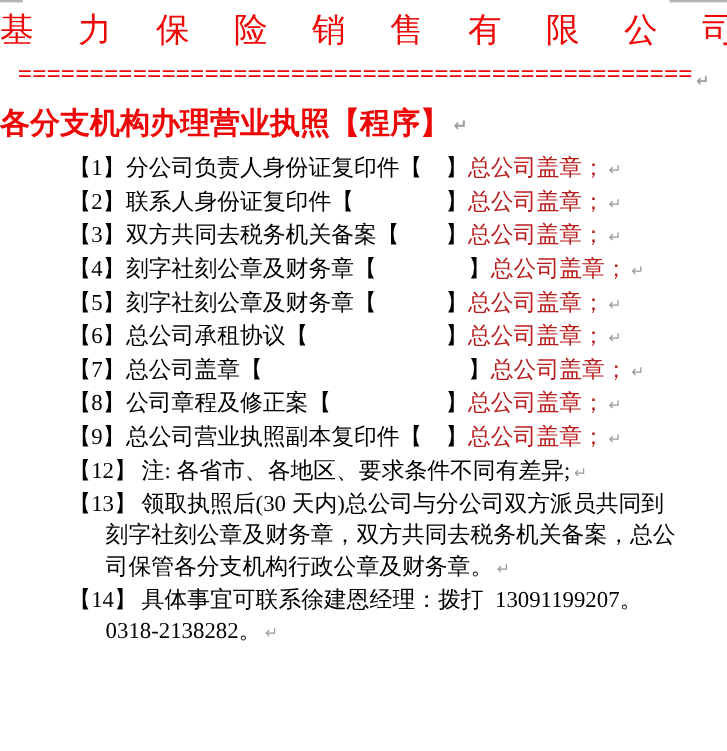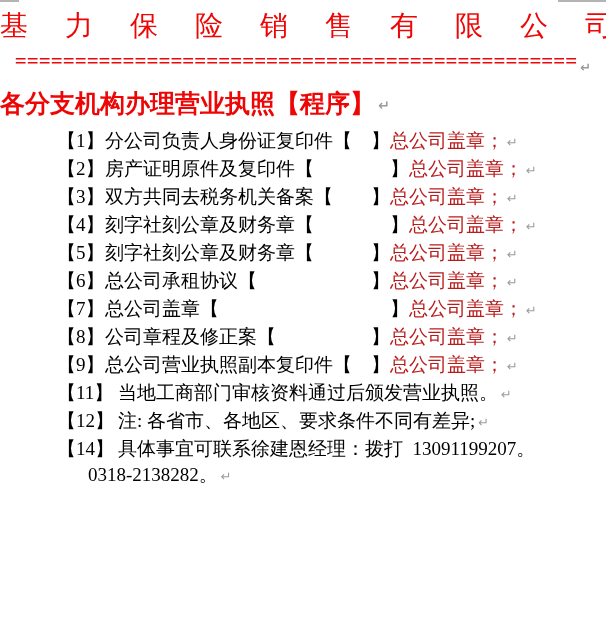--- a/index.html
+++ b/index.html
@@ -50,25 +50,27 @@
 <div class="corner-mark right"></div>
 
 <div class="title"><span>基 力 保 险 销 售 有 限 公 司</span></div>
 
 <div class="divider"><span>===============================================</span><span class="pilcrow">↵</span></div>
 
 <div class="subtitle"><span>各分支机构办理营业执照【程序】</span><span class="pilcrow">↵</span></div>
 
 <div class="list">
   <div class="item"><span class="num">【1】</span><span class="item-text">分公司负责人身份证复印件【　】</span><span class="item-text ending">总公司盖章；</span><span class="pilcrow">↵</span></div>
-  <div class="item"><span class="num">【2】</span><span class="item-text">房产证明原件及复印件【　　　　】</span><span class="item-text ending">总公司盖章；</span><span class="pilcrow">↵</span></div>
+  <div class="item"><span class="num">【2】</span><span class="item-text">联系人身份证复印件【　　　　】</span><span class="item-text ending">总公司盖章；</span><span class="pilcrow">↵</span></div>
   <div class="item"><span class="num">【3】</span><span class="item-text">双方共同去税务机关备案【　　】</span><span class="item-text ending">总公司盖章；</span><span class="pilcrow">↵</span></div>
   <div class="item"><span class="num">【4】</span><span class="item-text">刻字社刻公章及财务章【　　　　】</span><span class="item-text ending">总公司盖章；</span><span class="pilcrow">↵</span></div>
   <div class="item"><span class="num">【5】</span><span class="item-text">刻字社刻公章及财务章【　　　】</span><span class="item-text ending">总公司盖章；</span><span class="pilcrow">↵</span></div>
   <div class="item"><span class="num">【6】</span><span class="item-text">总公司承租协议【　　　　　　】</span><span class="item-text ending">总公司盖章；</span><span class="pilcrow">↵</span></div>
   <div class="item"><span class="num">【7】</span><span class="item-text">总公司盖章【　　　　　　　　　】</span><span class="item-text ending">总公司盖章；</span><span class="pilcrow">↵</span></div>
   <div class="item"><span class="num">【8】</span><span class="item-text">公司章程及修正案【　　　　　】</span><span class="item-text ending">总公司盖章；</span><span class="pilcrow">↵</span></div>
   <div class="item"><span class="num">【9】</span><span class="item-text">总公司营业执照副本复印件【　】</span><span class="item-text ending">总公司盖章；</span><span class="pilcrow">↵</span></div>
-  <div class="item wide"><span class="num">【11】</span><span class="item-text">当地工商部门审核资料通过后颁发营业执照。</span><span class="pilcrow">↵</span></div>
   <div class="item wide"><span class="num">【12】</span><span class="item-text">注: 各省市、各地区、要求条件不同有差异;</span><span class="pilcrow">↵</span></div>
+  <div class="item wide"><span class="num">【13】</span><span class="item-text">领取执照后(30 天内)总公司与分公司双方派员共同到
+刻字社刻公章及财务章，双方共同去税务机关备案，总公
+司保管各分支机构行政公章及财务章。</span><span class="pilcrow">↵</span></div>
   <div class="item wide"><span class="num">【14】</span><span class="item-text">具体事宜可联系徐建恩经理：拨打  13091199207。
 0318-2138282。</span><span class="pilcrow">↵</span></div>
 </div>
 
 </body></html>

